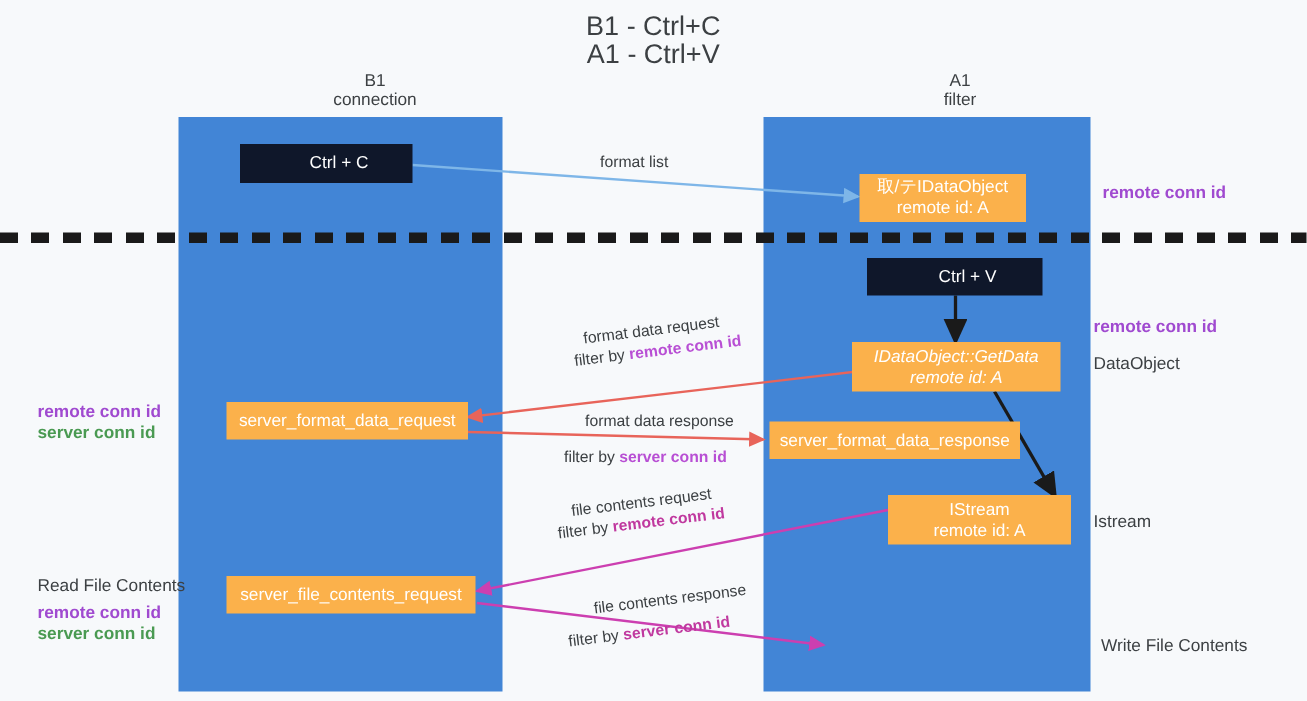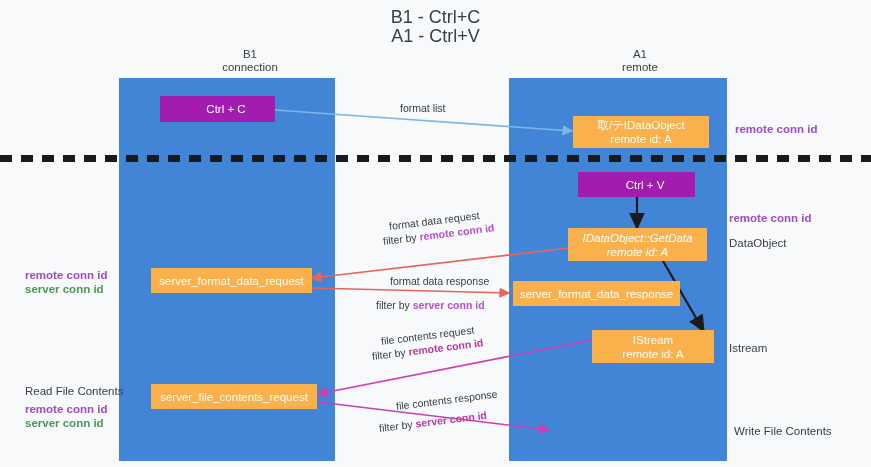--- a/index.html
+++ b/index.html
@@ -69,21 +69,21 @@
     flex-direction: column;
     align-items: center;
     justify-content: center;
     color: #ffffff;
     font-size: 11.5px;
     line-height: 14px;
     text-align: center;
     white-space: pre-line;
     padding: 2px 4px;
   }
-  .node.green  { background: #a21caf; padding-left: 21px; }
+  .node.green  { background: #0f172a; padding-left: 21px; }
   .node.orange { background: #fbb14b; }
 
   
   .ann {
     font-size: 11.5px;
     line-height: 15px;
     white-space: pre-line;
   }
   .ann.plain  { color: #3c4043; }
   .purple { color: #a04ad0; font-weight: bold; }
@@ -148,25 +148,25 @@
   </svg>
 
   <div class="abs" id="divider"></div>
 
   <div class="abs" id="title">B1 - Ctrl+C
 A1 - Ctrl+V</div>
 
   <div class="abs col-head" id="head-b1">B1
 connection</div>
   <div class="abs col-head" id="head-a1">A1
-remote</div>
+filter</div>
 
   <div class="abs node green" style="left:160px; top:96px; width:115px; height:26px;">Ctrl + C</div>
 
-  <div class="abs node orange" style="left:573px; top:116px; width:136px; height:32px;">取/テIDataObject
+  <div class="abs node orange" style="left:573px; top:116px; width:111px; height:32px;">取/テIDataObject
 remote id: A</div>
 
   <div class="abs node green" style="left:578px; top:172px; width:117px; height:25px;">Ctrl + V</div>
 
   <div class="abs node orange" style="left:568px; top:228px; width:139px; height:33px;font-style:italic;">IDataObject::GetData
 remote id: A</div>
 
   <div class="abs node orange" style="left:151px; top:268px; width:161px; height:25px;">server_format_data_request</div>
 
   <div class="abs node orange" style="left:513px; top:281px; width:167px; height:25px;">server_format_data_response</div>

